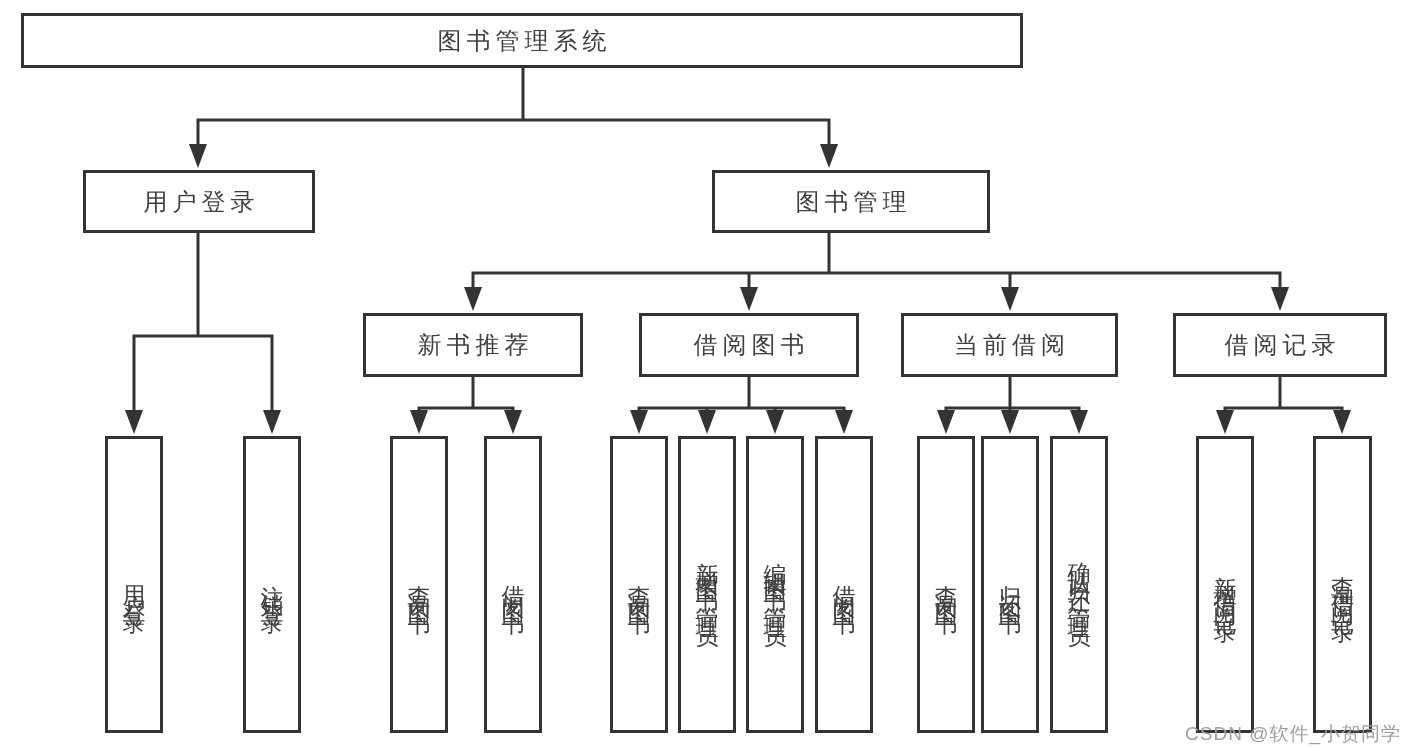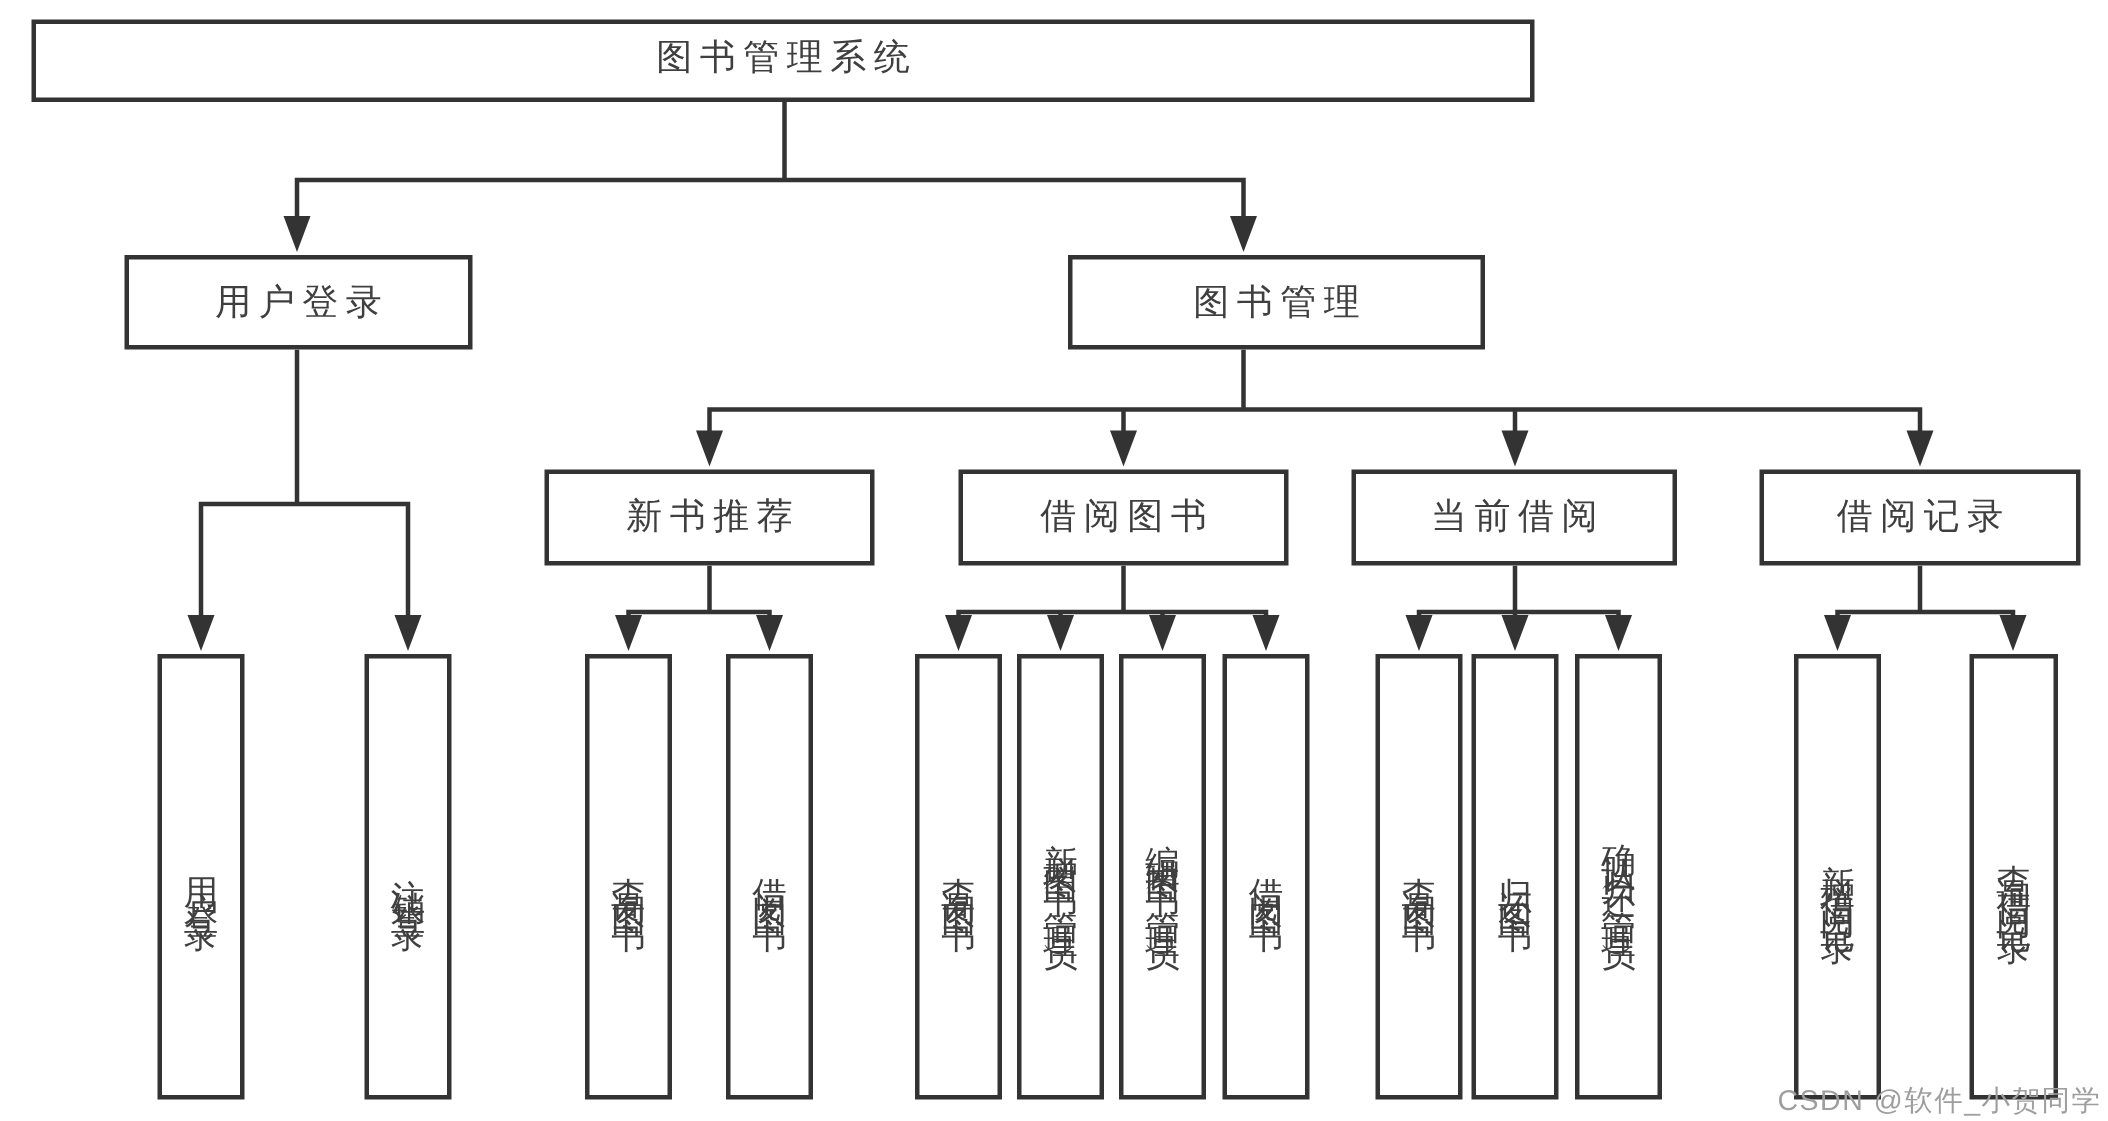--- a/index.html
+++ b/index.html
@@ -42,21 +42,21 @@
   }
   .vlabel {
     writing-mode: vertical-rl;
     text-orientation: mixed;
     font-size: 23px;
     letter-spacing: 9px;
     line-height: 1;
     white-space: nowrap;
   }
   
-  .n-root           { left: 21px;   top: 13px;  width: 1002px; height: 55px; font-family: Liberation Mono, monospace; }
+  .n-root           { left: 21px;   top: 13px;  width: 1002px; height: 55px; }
   .n-user-login     { left: 83px;   top: 170px; width: 232px;  height: 63px; }
   .n-book-mgmt      { left: 712px;  top: 170px; width: 278px;  height: 63px; }
   .n-new-book       { left: 363px;  top: 313px; width: 220px;  height: 64px; text-align: center; }
   .n-book-borrow    { left: 639px;  top: 313px; width: 220px;  height: 64px; }
   .n-current-borrow { left: 901px;  top: 313px; width: 217px;  height: 64px; }
   .n-borrow-records { left: 1173px; top: 313px; width: 214px;  height: 64px; }
   .vleaf            { top: 436px; width: 58px; height: 297px; }
   .n-leaf-user-login     { left: 105px; }
   .n-leaf-logout         { left: 243px; }
   .n-leaf-nb-query       { left: 390px; }

